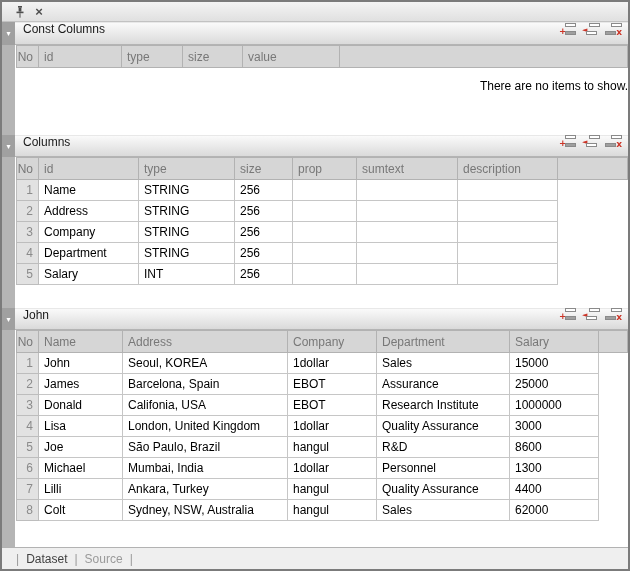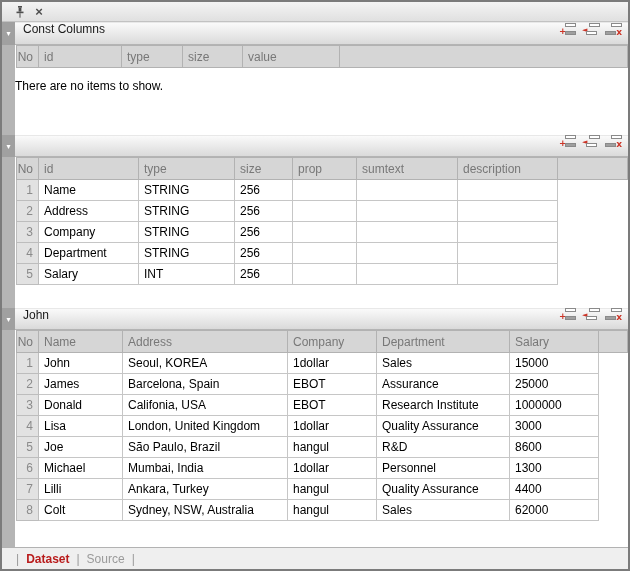--- a/index.html
+++ b/index.html
@@ -64,31 +64,31 @@
   table.grid th.fill-h { border:1px solid #b2b2b2; }
   table.grid td {
     height:21px; background:#fff; color:#000;
     padding:0 0 0 5px; border:1px solid #c6c6c6;
     overflow:hidden; white-space:nowrap;
   }
   table.grid th.col-no, table.grid td.col-no { text-align:right; padding:0 5px 0 0;margin-top:44px; }
   table.grid td.col-no { background:#e2e2e2; color:#8b8b8b; border-color:#bdbdbd; }
   table.grid td.fill-b { background:transparent; border:none; }
 
-  .empty-msg { text-align:left; padding-top:11px; color:#000; }
+  .empty-msg { text-align:right; padding-top:11px; color:#000; }
 
   
   .tabbar {
     position:absolute; left:0; right:0; bottom:0; height:22px;
     background:#efefef; border-top:1px solid #b2b2b2;
     display:flex; align-items:center; padding-left:7px;
   }
   .tabbar .sep { color:#9a9a9a; margin:0 7px; }
   .tabbar .tab { cursor:pointer; }
-  .tabbar .tab.active { font-weight:bold; color:#b91c1c; }
+  .tabbar .tab.active { font-weight:normal; color:#404040; }
   .tabbar .tab.inactive { color:#9a9a9a; }
 </style>
 </head>
 <body>
 
 <div class="panel">
 
   <div class="titlebar">
     <span class="tb-btn">
       <svg width="10" height="12" viewBox="0 0 10 12">
@@ -155,20 +155,21 @@
               <th class="fill-h"></th>
             </tr>
           </thead>
           <tbody></tbody>
         </table>
       <div class="empty-msg">There are no items to show.</div>
     </div>
 
     <div class="section" style="top:113px;height:149px">
       <div class="sec-header">
+        <span class="sec-title">Columns</span>
         <span class="tool-btn">
           <span class="bar" style="top:1px;right:1px"></span>
           <span class="glyph" style="left:0;bottom:1px">+</span>
           <span class="bar filled" style="bottom:2px;right:1px"></span>
         </span>
         <span class="tool-btn">
           <span class="bar" style="top:1px;right:0"></span>
           <span class="glyph arrow" style="left:0;top:5px">◄</span>
           <span class="bar" style="bottom:2px;right:3px"></span>
         </span>

